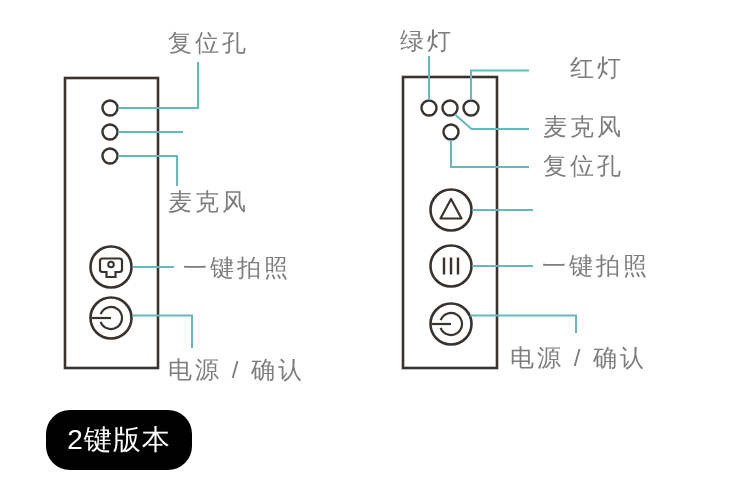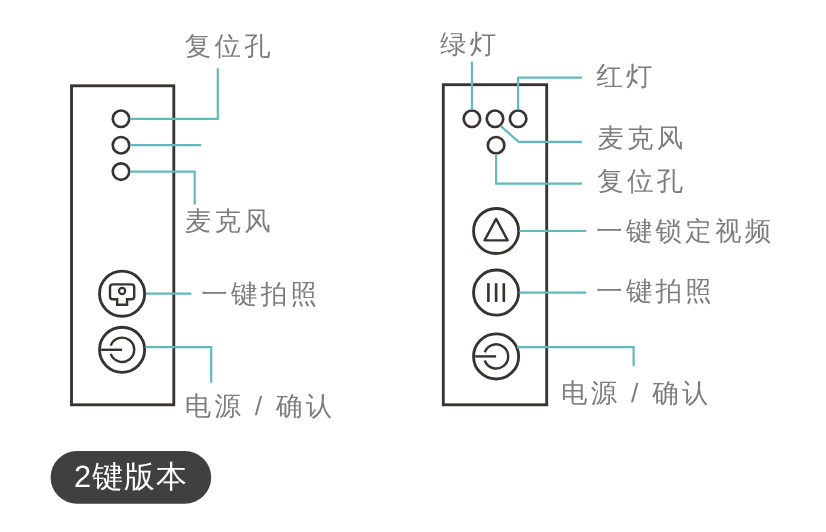--- a/index.html
+++ b/index.html
@@ -27,40 +27,40 @@
     color: #7d7d7d;
     font-size: 24px;
     letter-spacing: 3px;
     line-height: 26px;
     white-space: nowrap;
   }
   .badge {
     position: absolute;
     top: 410px;
     width: 146px;
-    height: 48px;
+    height: 60px;
     border-radius: 24px;
-    background: #404040;
+    background: #000000;
     color: #ffffff;
     font-size: 28px;
     letter-spacing: 1px;
     display: flex;
     align-items: center;
     justify-content: center;
   }
   
   .l-reset     { left: 168px; top: 30px;  }
   .l-indicator { left: 193px; top: 119px; }
   .l-mic       { left: 168px; top: 189px; }
   .l-photo     { left: 183px; top: 255px; }
   .l-power     { left: 168px; top: 357px; }
   .badge-2key  { left: 46px; }
   
   .r-green  { left: 400px; top: 28px;  }
-  .r-red    { left: 542px; top: 57px;  }
+  .r-red    { left: 570px; top: 57px; font-family: Liberation Mono, monospace;  }
   .r-mic    { left: 543px; top: 114px; }
   .r-reset  { left: 543px; top: 153px; }
   .r-lock   { left: 542px; top: 198px; }
   .r-photo  { left: 542px; top: 253px; }
   .r-power  { left: 510px; top: 345px; }
   .badge-3key { left: 390px; }
 
   .device-stroke { stroke: #38332f; fill: none; }
   .teal-line { stroke: #62babd; stroke-width: 2; fill: none; }
 </style>
@@ -146,17 +146,16 @@
   <div class="label l-reset">复位孔</div>
   <div class="label l-mic">麦克风</div>
   <div class="label l-photo">一键拍照</div>
   <div class="label l-power">电源 / 确认</div>
   <div class="badge badge-2key">2键版本</div>
 
   <div class="label r-green">绿灯</div>
   <div class="label r-red">红灯</div>
   <div class="label r-mic">麦克风</div>
   <div class="label r-reset">复位孔</div>
-  <div class="label r-lock">一键锁定视频</div>
   <div class="label r-photo">一键拍照</div>
   <div class="label r-power">电源 / 确认</div>
 
 </div>
 
 </body></html>

